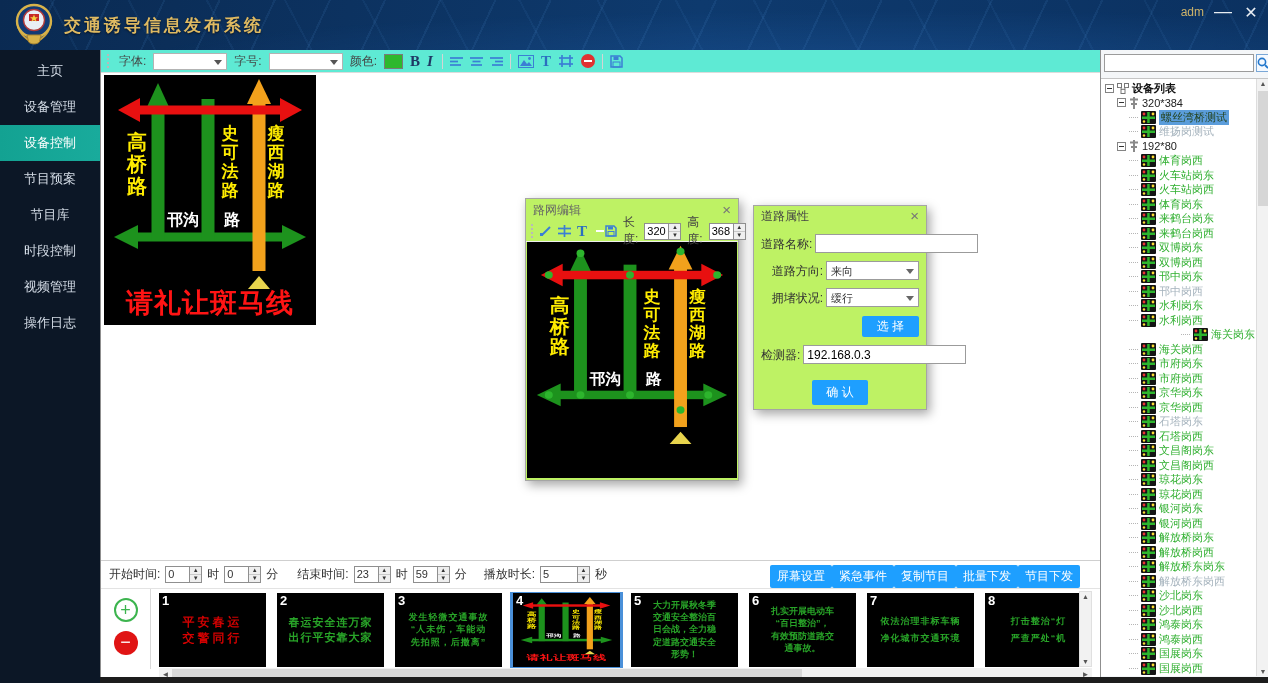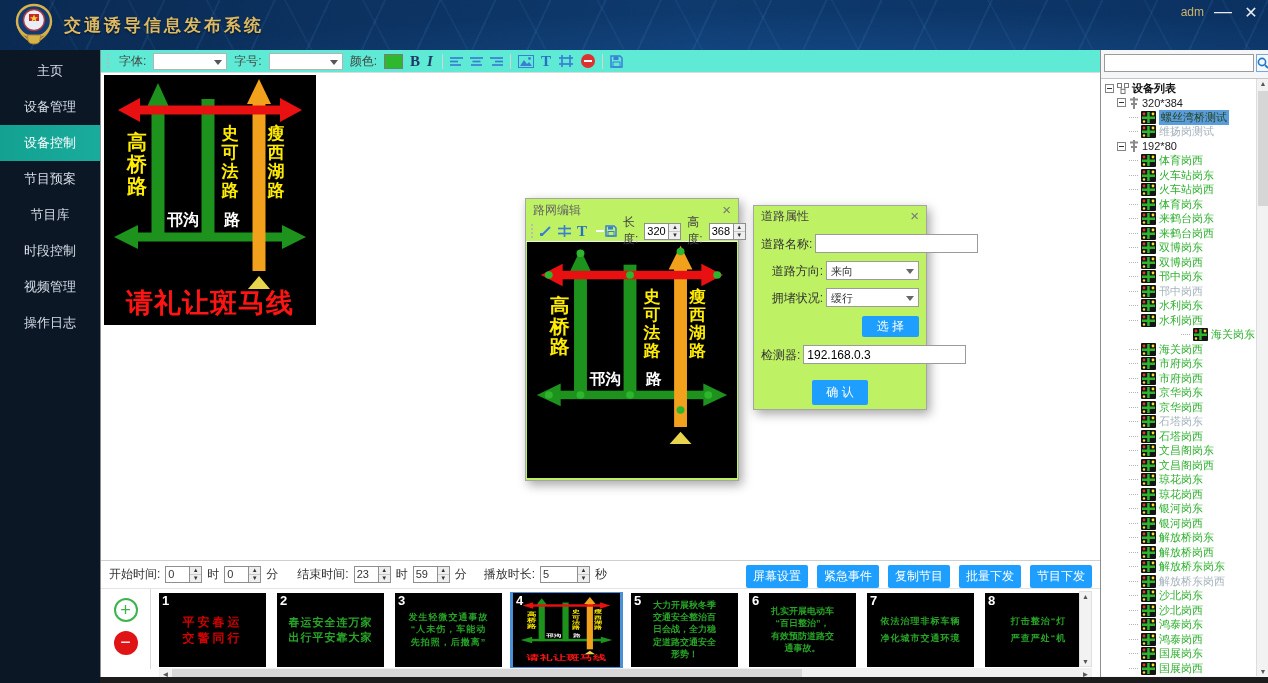--- a/index.html
+++ b/index.html
@@ -69,21 +69,21 @@
 .pselect .caret{top:7px;border-top-color:#666}
 .blue-btn{background:#1e9fff;color:#fff;border:none;font-size:12px;padding:3px 10px;border-radius:2px;cursor:pointer;font-family:inherit}
 .prow.btnrow{justify-content:flex-end;margin-top:9px}
 .prow.btnrow .blue-btn{padding:2px 15px}
 .prow.confirm{justify-content:center;margin-top:16px}
 .prow.confirm .blue-btn{padding:4px 14px}
 
 
 #playback-bar{position:absolute;left:0;top:510px;width:999px;height:28px;border-top:1px solid #cfcfcf;
  display:flex;align-items:center;gap:5px;padding:0 8px;font-size:12px;color:#333}
-#pb-buttons{position:absolute;right:8px;top:4px;display:flex;gap:9px}
+#pb-buttons{position:absolute;right:20px;top:4px;display:flex;}
 #pb-buttons .blue-btn{padding:3px 7px}
 
 
 #program-strip{position:absolute;left:0;top:538px;width:999px;height:80px;border-top:1px solid #e3e3e3}
 #strip-controls{position:absolute;left:0;top:0;width:50px;height:80px;border-right:1px solid #d9d9d9;
  display:flex;flex-direction:column;align-items:center;gap:9px;padding-top:9px}
 #add-program{width:24px;height:24px;border-radius:50%;border:2px solid #3cb44e;color:#3cb44e;font-size:18px;
  line-height:20px;text-align:center;cursor:pointer}
 #remove-program{width:24px;height:24px;border-radius:50%;background:#e01414;color:#fff;font-size:18px;
  line-height:22px;text-align:center;cursor:pointer}

